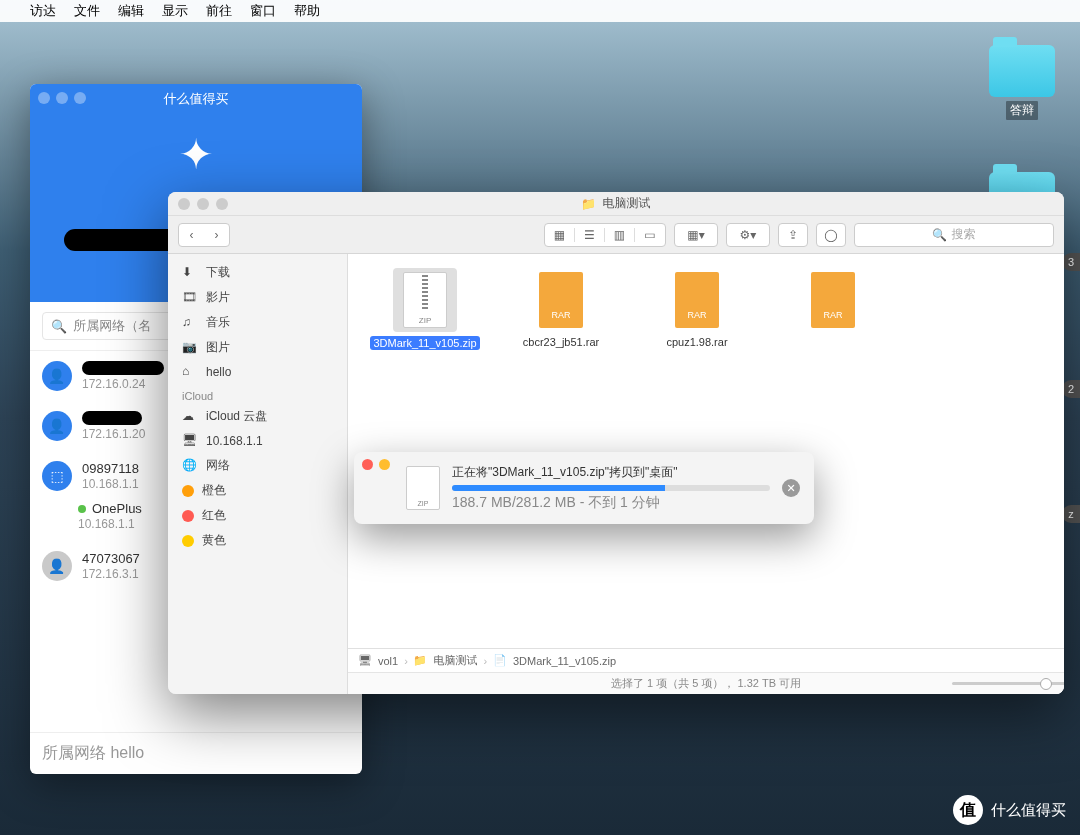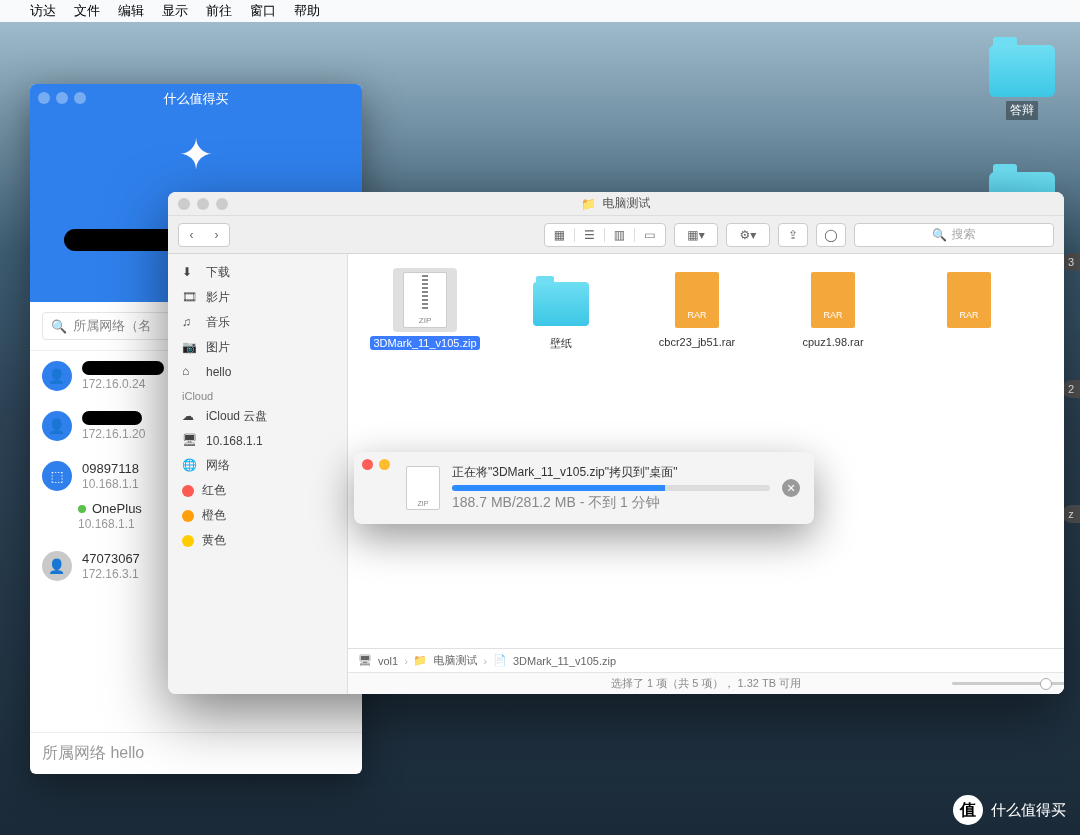--- a/index.html
+++ b/index.html
@@ -274,45 +274,39 @@
           </div>
         <div class="side-item">
             <span class="side-ic">🖥</span>
             <span>10.168.1.1</span>
           </div>
         <div class="side-item">
             <span class="side-ic">🌐</span>
             <span>网络</span>
           </div>
         <div class="side-item">
+            <span class="tagdot" style="background:#ff9f0a"></span>
+            <span>橙色</span>
+          </div>
+        <div class="side-item">
             <span class="tagdot" style="background:#ff5a52"></span>
             <span>红色</span>
-          </div>
-        <div class="side-item">
-            <span class="tagdot" style="background:#ff9f0a"></span>
-            <span>橙色</span>
           </div>
         <div class="side-item">
             <span class="tagdot" style="background:#ffcc00"></span>
             <span>黄色</span>
           </div>
       </div>
       <div class="finder-main">
         <div class="file-grid">
           <div class="file sel">
             <div class="thumb">
                 <div class="zip-ic"></div>
               </div>
             <span class="fname">3DMark_11_v105.zip</span>
-          </div>
-          <div class="file">
-            <div class="thumb">
-                <div class="folder-th"></div>
-              </div>
-            <span>壁纸</span>
           </div>
           <div class="file">
             <div class="thumb">
                 <div class="rar-ic"></div>
               </div>
             <span>cbcr23_jb51.rar</span>
           </div>
           <div class="file">
             <div class="thumb">
                 <div class="rar-ic"></div>

